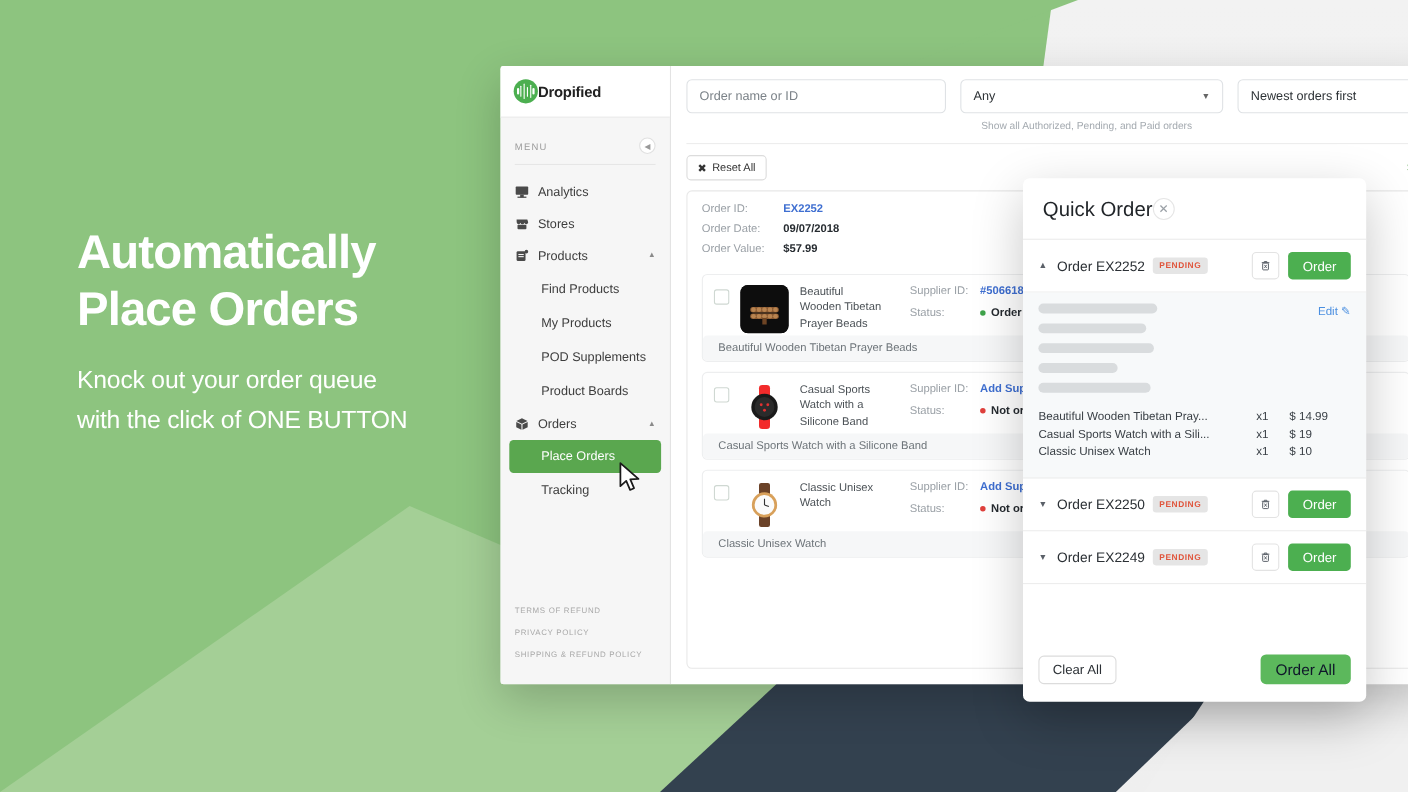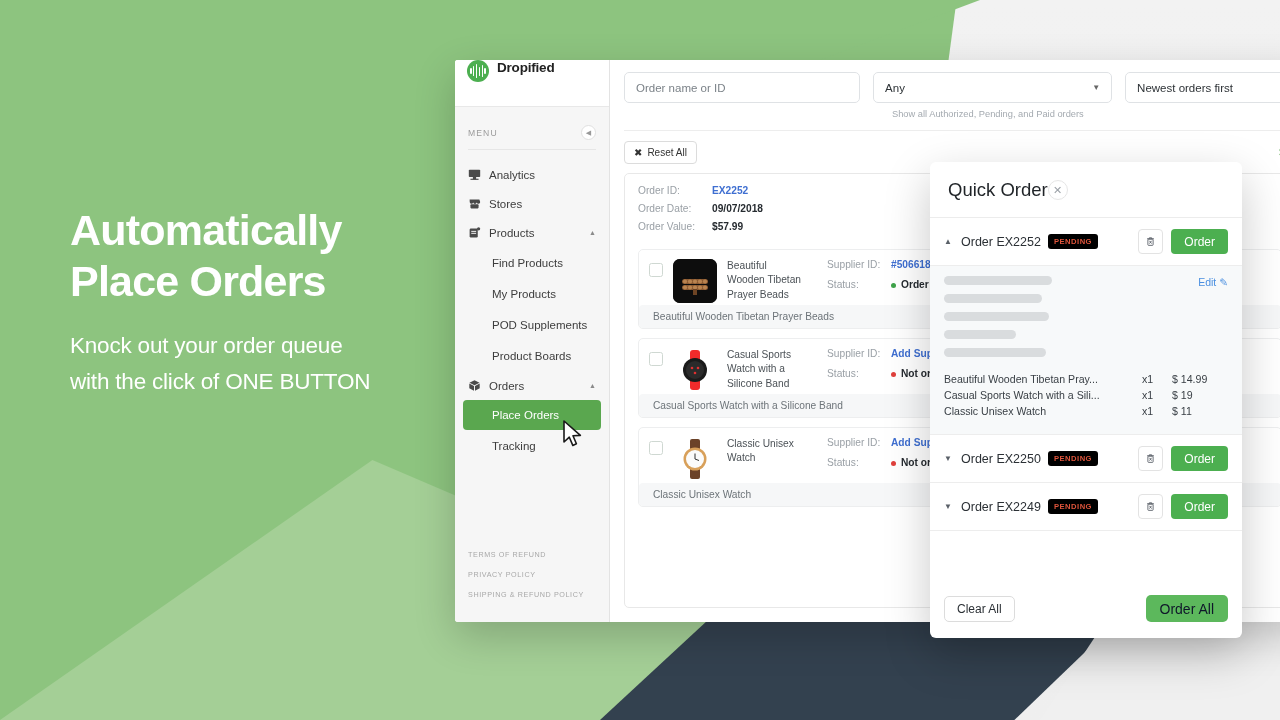--- a/index.html
+++ b/index.html
@@ -54,21 +54,21 @@
     position: absolute; left: 455px; top: 60px; width: 855px; height: 562px;
     background: #fff; border-radius: 3px;
     box-shadow: 0 14px 42px rgba(0,0,0,.20);
     display: flex; overflow: hidden; z-index: 5;
   }
 
   
   .sidebar { width: 155px; background: #f6f6f6; border-right: 1px solid #e3e3e3;
              display: flex; flex-direction: column; flex: none; }
   .brand { height: 47px; background: #fff; border-bottom: 1px solid #e8e8e8;
-           display: flex; align-items: flex-start; padding-left: 12px; gap: 8px; }
+           display: flex; align-items: center; padding-left: 12px; }
   .logo-mark { width: 22px; height: 22px; border-radius: 50%; background: #4caf50;
                display: flex; align-items: center; justify-content: center; gap: 1.3px; flex: none; }
   .logo-mark i { display: block; width: 1.6px; background: #fff; border-radius: 1px; }
   .logo-mark i:nth-child(1){height:6px} .logo-mark i:nth-child(2){height:10px}
   .logo-mark i:nth-child(3){height:14px} .logo-mark i:nth-child(4){height:9px}
   .logo-mark i:nth-child(5){height:12px} .logo-mark i:nth-child(6){height:6px}
   .brand-name { font-size: 13.5px; font-weight: bold; color: #222; letter-spacing: -0.2px; }
 
   .menu-head { display: flex; align-items: center; justify-content: space-between;
                padding: 18px 13px 9px 13px; }
@@ -158,21 +158,21 @@
                 padding: 17px 28px 16px 18px; border-bottom: 1px solid #ececec; }
   .modal-title { font-size: 18.5px; color: #1f2327; }
   .modal-close { width: 20px; height: 20px; border: 1px solid #e6e6e6; border-radius: 50%;
                  display: flex; align-items: center; justify-content: center;
                  font-size: 11px; color: #9aa0a6; }
   .ord-row { display: flex; align-items: center; padding: 11px 14px;
              border-bottom: 1px solid #ededed; gap: 7px; }
   .tri { font-size: 8px; color: #5a6068; width: 10px; flex: none; }
   .ord-label { font-size: 12.5px; color: #2b3035; }
   .badge { font-size: 7.6px; font-weight: bold; letter-spacing: .5px;
-           color: #e0553c; background: #000000; border-radius: 3px; padding: 3px 6px; }
+           color: #e0553c; background: #e5e5e5; border-radius: 3px; padding: 3px 6px; }
   .ord-actions { margin-left: auto; display: flex; align-items: center; gap: 8px; }
   .trash-btn { width: 25px; height: 25px; border: 1px solid #e3e3e3; border-radius: 4px;
                background: #fff; display: flex; align-items: center; justify-content: center; }
   .order-btn { height: 25px; background: #4caf50; color: #fff; border-radius: 4px;
                font-size: 12px; padding: 0 13px; display: flex; align-items: center; }
   .ord-body { background: #f7f9fa; padding: 10px 14px 13px 14px;
               border-bottom: 1px solid #ededed; }
   .edit-link { float: right; font-size: 10.5px; color: #4a8fe0; }
   .skel { height: 9px; border-radius: 5px; background: #d9dcde; margin-bottom: 9px; }
   .items { margin-top: 16px; }
@@ -520,21 +520,21 @@
         <span class="item-price">$ 14.99</span>
       </div>
       <div class="item">
         <span class="item-name">Casual Sports Watch with a Sili...</span>
         <span class="item-qty">x1</span>
         <span class="item-price">$ 19</span>
       </div>
       <div class="item">
         <span class="item-name">Classic Unisex Watch</span>
         <span class="item-qty">x1</span>
-        <span class="item-price">$ 11</span>
+        <span class="item-price">$ 10</span>
       </div>
     </div>
   </div>
 
   <div class="ord-row">
     <span class="tri">▼</span>
     <span class="ord-label">Order EX2250</span>
     <span class="badge">PENDING</span>
     <span class="ord-actions">
       <span class="trash-btn">

